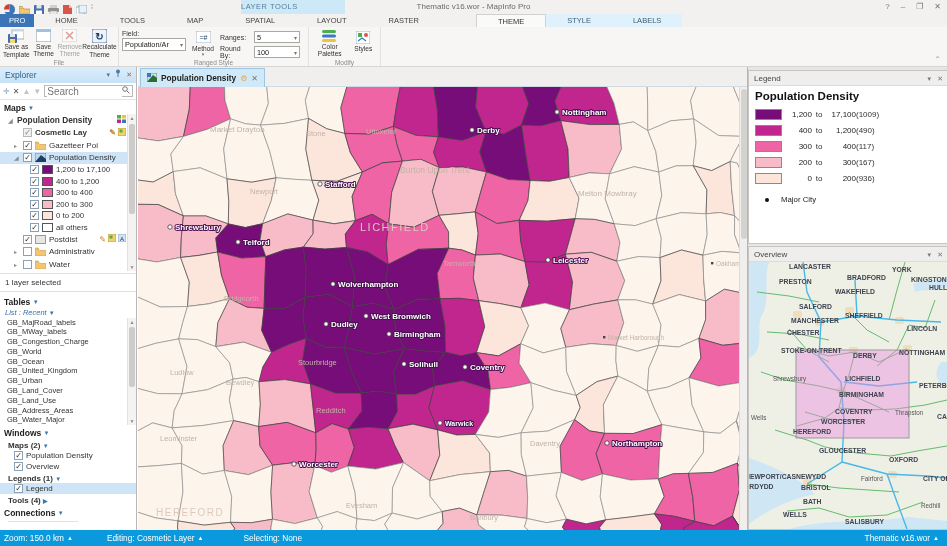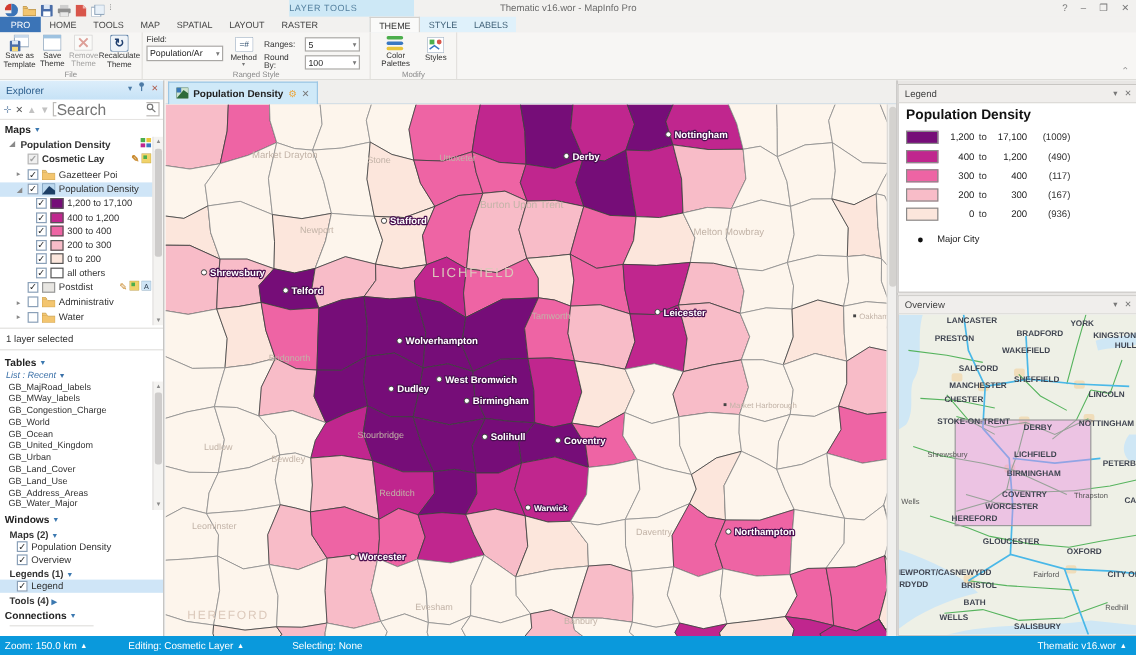--- a/index.html
+++ b/index.html
@@ -10,21 +10,21 @@
   .titlebar { position:absolute; left:0; top:0; width:947px; height:14px; background:#f2f1ef; }
   .qat { position:absolute; left:4px; top:1px; display:flex; gap:4px; align-items:center; }
   .qat span { display:inline-block; height:11px; }
   .ctx-header { position:absolute; left:241px; top:0; width:104px; height:14px; background:#cde8f6; color:#54809f; font-size:7.5px; line-height:14px; text-align:left; letter-spacing:.5px; }
   .win-title { position:absolute; left:0; right:0; top:0; height:14px; text-align:center; font-size:8px; color:#6a6a6a; line-height:14px; pointer-events:none; }
   .win-controls { position:absolute; right:6px; top:0; display:flex; gap:11px; font-size:8px; color:#777; line-height:14px; }
   .win-controls span { cursor:default; }
 
   
   .tabrow { position:absolute; left:0; top:14px; width:947px; height:13px; display:flex; align-items:stretch; background:#f2f1ef; }
-  .tab { font-size:7.5px; color:#444; padding:0 7px; line-height:13px; white-space:nowrap; }
+  .tab { font-size:7.5px; color:#444; padding:0 21px; line-height:13px; white-space:nowrap; }
   .tab.pro { background:#3b74b7; color:#fff; padding:0 9px; }
   .ctxgroup { display:flex; background:#dff1fb;margin-left:36px; }
   .ctxgroup .tab { color:#3f6077; }
   .tab.active { background:#fafaf9; border:1px solid #d3d1ce; border-bottom:none; color:#333; }
 
   
   .ribbon { position:absolute; left:0; top:27px; width:947px; height:40px; background:#f7f6f4; border-bottom:1px solid #d8d6d3; display:flex; }
   .rgroup { position:relative; height:100%; border-right:1px solid #e3e1de; padding:2px 3px 8px 3px; display:flex; gap:2px; }
   .rgroup .glabel { position:absolute; bottom:0; left:0; right:0; text-align:center; font-size:6.5px; color:#8a8a8a; }
   .bigbtn { width:31px; display:flex; flex-direction:column; align-items:center; font-size:6.6px; color:#333; text-align:center; line-height:1.15; }
@@ -45,21 +45,21 @@
 
   
   .explorer { position:absolute; left:0; top:0; width:137px; height:463px; background:#fff; border-right:1px solid #b9b7b5; overflow:hidden; font-size:8px; color:#333; }
   .ptitle { height:16px; background:linear-gradient(#ddeefb,#c6e2f6); color:#2a5d8c; font-size:8.5px; line-height:16px; padding:0 5px; position:relative; }
   .ptitle .picons { position:absolute; right:4px; top:0; display:flex; gap:5px; color:#4d7ba6; font-size:7px; line-height:16px; }
   .etoolbar { height:17px; display:flex; align-items:center; gap:3px; padding:0 3px; border-bottom:1px solid #e6e4e2; }
   .etool { font-size:8px; color:#8aa2bd; }
   .etool.x { color:#555; }
   .etool.dim { color:#c2c2c2; }
   .searchbox { flex:1; height:12px; border:1px solid #bcbab7; background:#fff; display:flex; align-items:center; padding:0 2px; }
-  .searchbox input { border:none; outline:none; width:100%; font-size:13px; font-family:inherit; color:#888; }
+  .searchbox input { border:none; outline:none; width:100%; font-size:10px; font-family:inherit; color:#888; }
   .sechdr { font-size:8.5px; font-weight:bold; color:#222; padding:3px 4px 1px 4px; }
   .sechdr .dar { color:#3b78b0; font-size:6px; vertical-align:1px; }
   .trow { display:flex; align-items:center; gap:3px; height:12.5px; padding-left:8px; white-space:nowrap; position:relative; }
   .trow.sel { background:#cfe5f7; }
   .trow .exp { width:6px; color:#8a8a8a; font-size:6px; }
   .cb { width:9px; height:9px; border:1px solid #8aa0b8; background:#fff; font-size:8px; line-height:8px; color:#2d2d2d; text-align:center; flex:none; }
   .cb.dim { border-color:#b8b8b8; color:#a0a0a0; background:#f0f0f0; }
   .cb.empty { color:transparent; }
   .sw { width:11px; height:9px; border:1px solid #555; flex:none; }
   .rowicons { position:absolute; right:10px; display:flex; gap:2px; align-items:center; }
@@ -90,21 +90,21 @@
   .panel { position:absolute; left:0; width:200px; background:#fff; border:1px solid #c8c6c3; }
   .panel .ptbar { height:15px; background:#f0eeec; border-bottom:1px solid #dddbd8; font-size:8px; color:#444; line-height:15px; padding:0 5px; position:relative; }
   .panel .ptbar .picons { position:absolute; right:4px; top:0; display:flex; gap:6px; color:#777; font-size:7px; line-height:15px; }
   .legendbody { padding:4px 6px; }
   .lheading { font-size:11.5px; font-weight:bold; color:#111; margin-bottom:4px; }
   .lrow { display:flex; align-items:center; height:16px; font-size:8px; color:#222; }
   .lrow .lsw { width:27px; height:11px; border:1px solid #8a8a8a; margin-right:6px; flex:none; }
   .lrow .lo { width:24px; text-align:right; }
   .lrow .to { width:14px; text-align:center; color:#333; }
   .lrow .hi { width:30px; text-align:right; }
-  .lrow .ct { width:36px; text-align:right; color:#333; }
+  .lrow .ct { width:36px; text-align:left; color:#333; }
   .symrow { display:flex; align-items:center; height:15px; font-size:7.8px; color:#222; padding-left:10px; gap:12px; }
   .symrow .dot { width:4px; height:4px; background:#111; border-radius:50%; }
   .zoombar { position:absolute; bottom:0; left:0; right:0; height:18px; background:#f1efec; border-top:1px solid #dcdad7; display:flex; align-items:center; justify-content:flex-end; gap:8px; padding:0 8px; font-size:8.5px; color:#555; }
   .zminus,.zplus { font-size:11px; color:#555; line-height:10px; }
   .ztrack { position:relative; width:58px; height:3px; background:#d8d6d3; border-radius:2px; }
   .zthumb { position:absolute; left:34px; top:-4px; width:7px; height:11px; background:#fdfdfd; border:1px solid #999; border-radius:2px; }
 
   
   .statusbar { position:absolute; left:0; top:530px; width:947px; height:16px; background:#0a99dc; color:#fff; font-size:8.3px; display:flex; align-items:center; }
   .statusbar .sitem { white-space:nowrap; }

